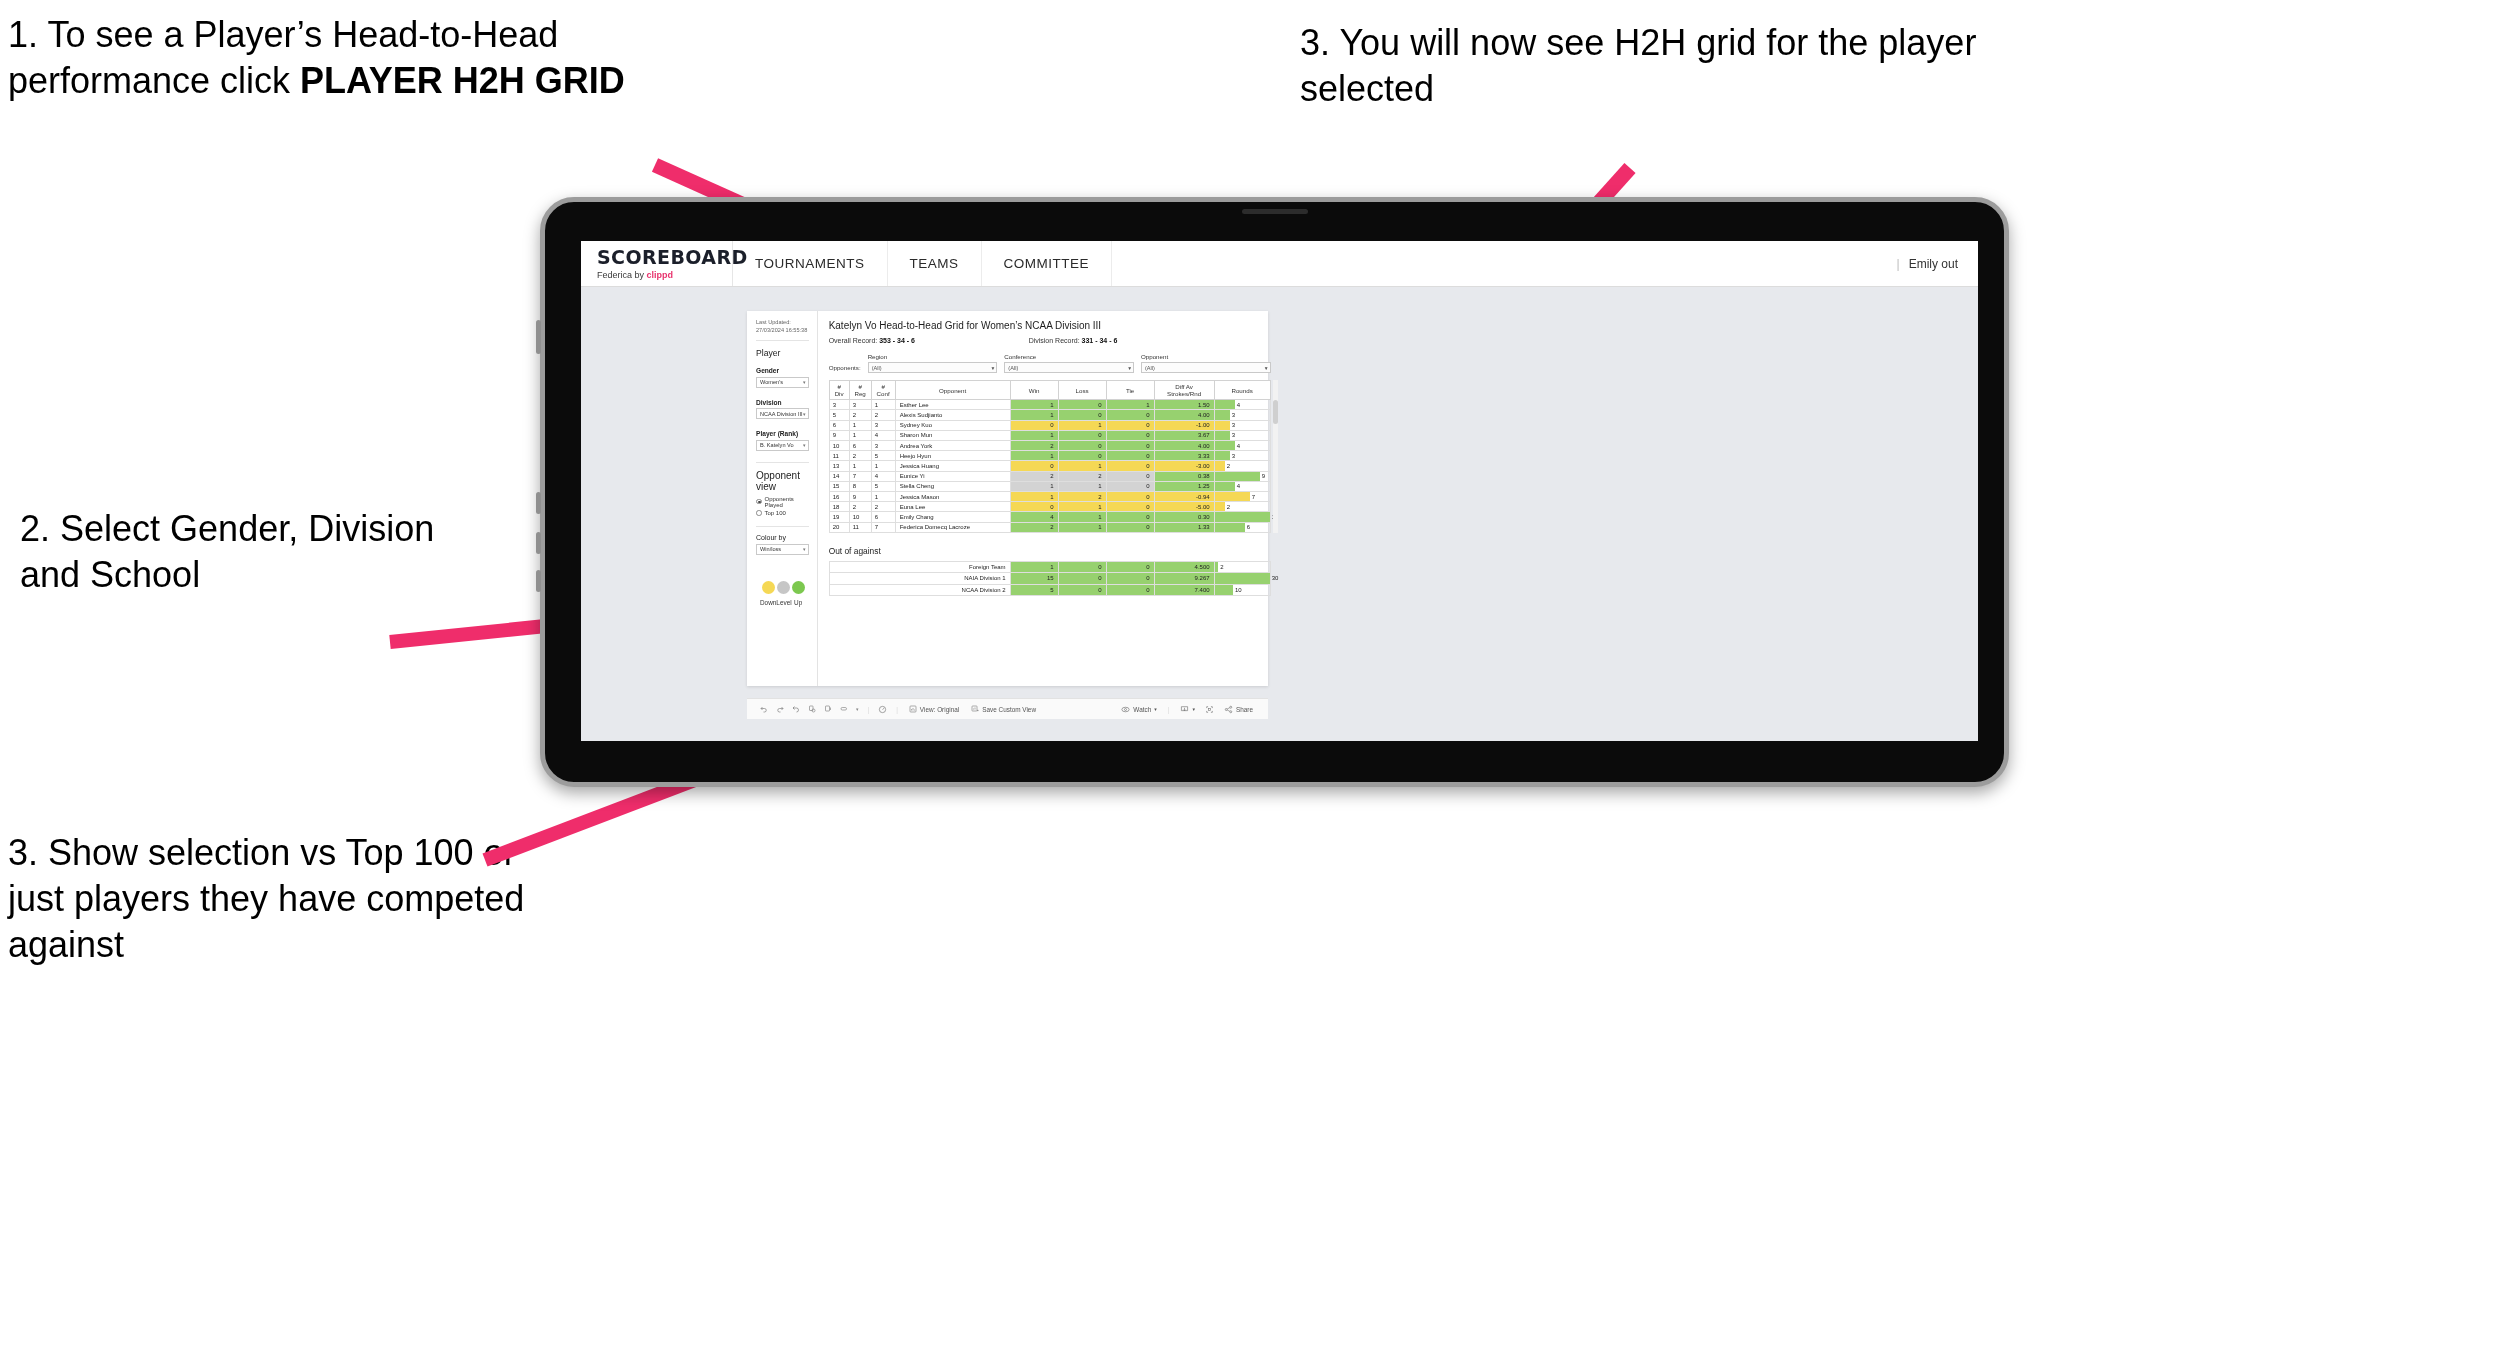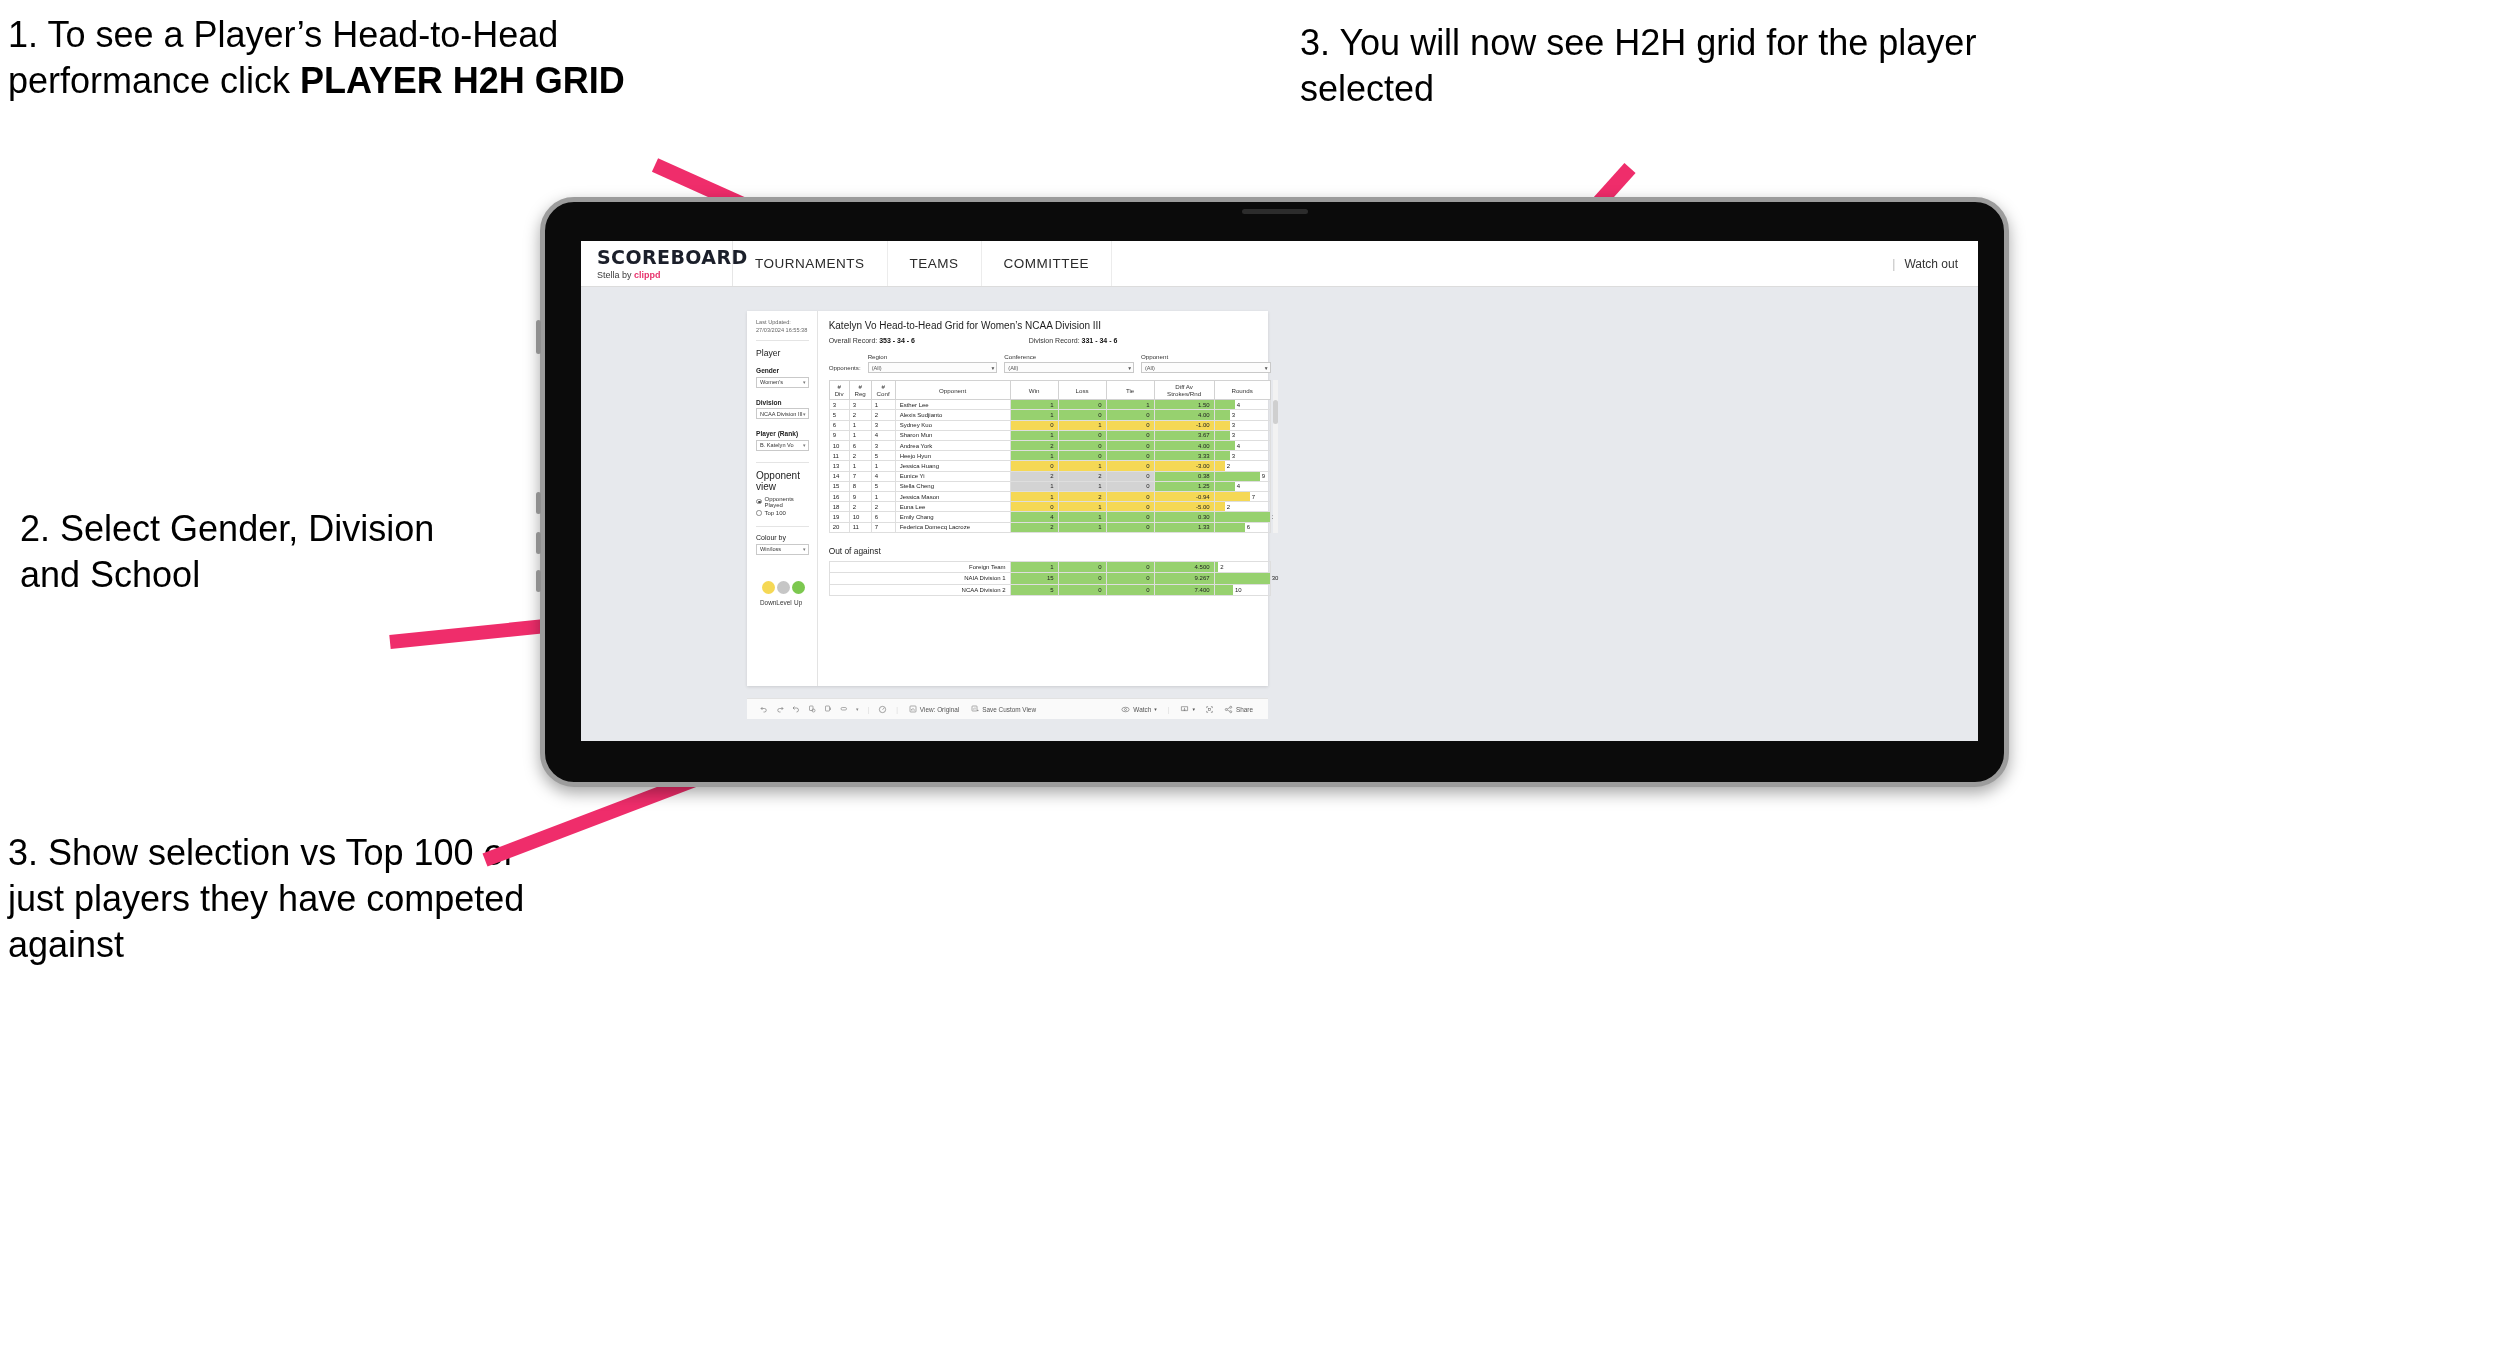--- a/index.html
+++ b/index.html
@@ -169,29 +169,29 @@
   <div class="sidebtn" id="sb1"></div>
   <div class="sidebtn" id="sb2"></div>
   <div class="sidebtn" id="sb3"></div>
   <div class="sidebtn" id="sb4"></div>
 
   <div id="screen">
 
     <div id="topnav">
       <div id="brand">
         <div class="bn">SCOREBOARD</div>
-        <div class="bp"><span>Stella by </span><span class="cl">clippd</span></div>
+        <div class="bp"><span>Federica by </span><span class="cl">clippd</span></div>
       </div>
       <div class="navitem">TOURNAMENTS</div>
       <div class="navitem">TEAMS</div>
       <div class="navitem">COMMITTEE</div>
       <div id="navspacer"></div>
       <div id="signout">
         <span class="dv">|</span>
-        <span class="so">Watch out</span>
+        <span class="so">Emily out</span>
       </div>
     </div>
 
 
     <div id="board">
       <div id="viz">
 
         <div id="panel">
           <div class="upd">Last Updated: 27/03/2024 16:55:38</div>
           <div class="prule"></div>

